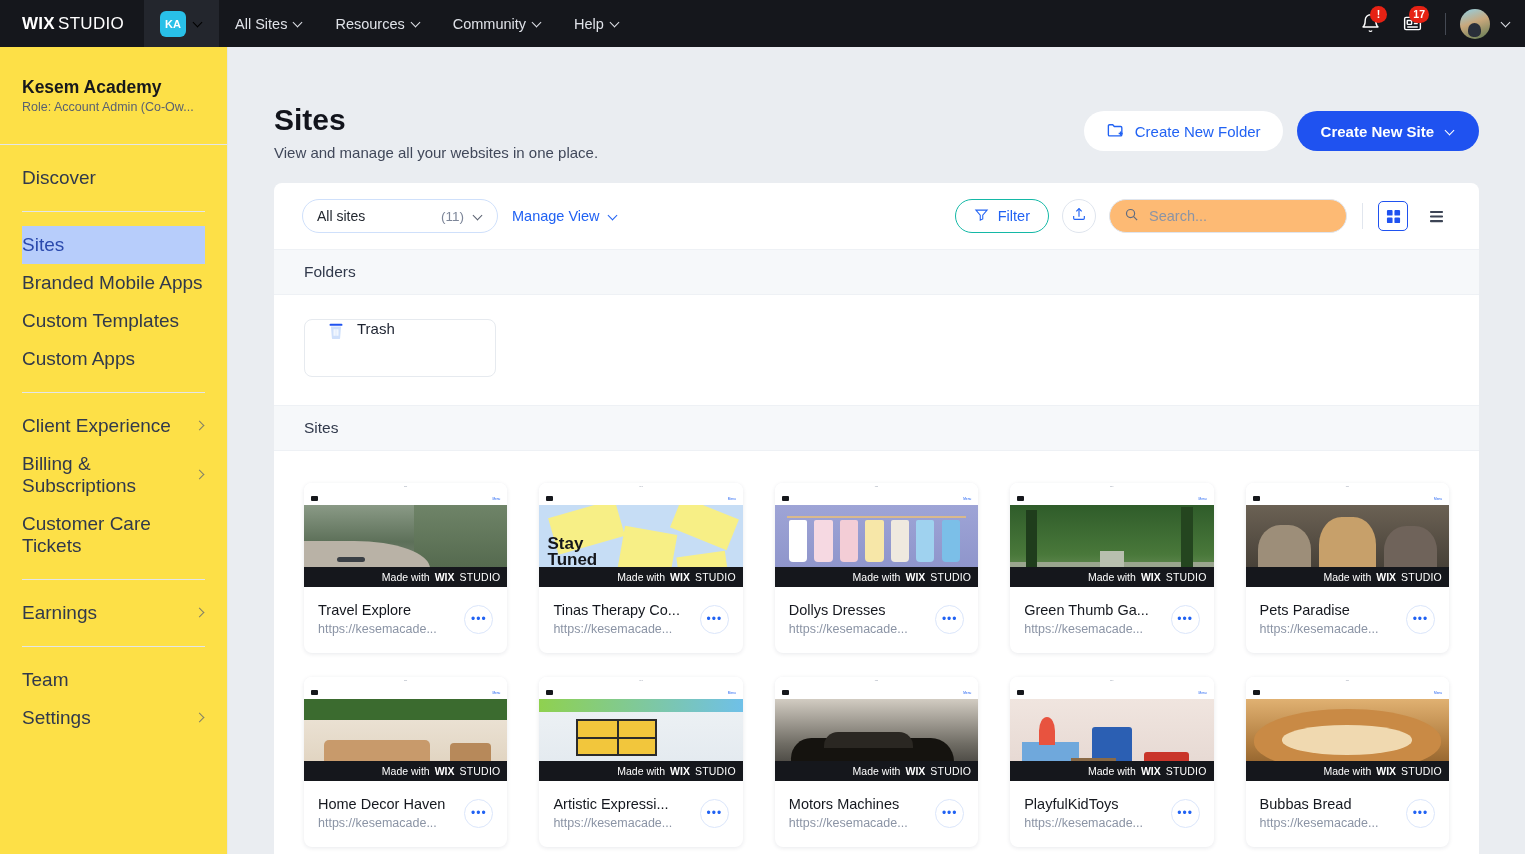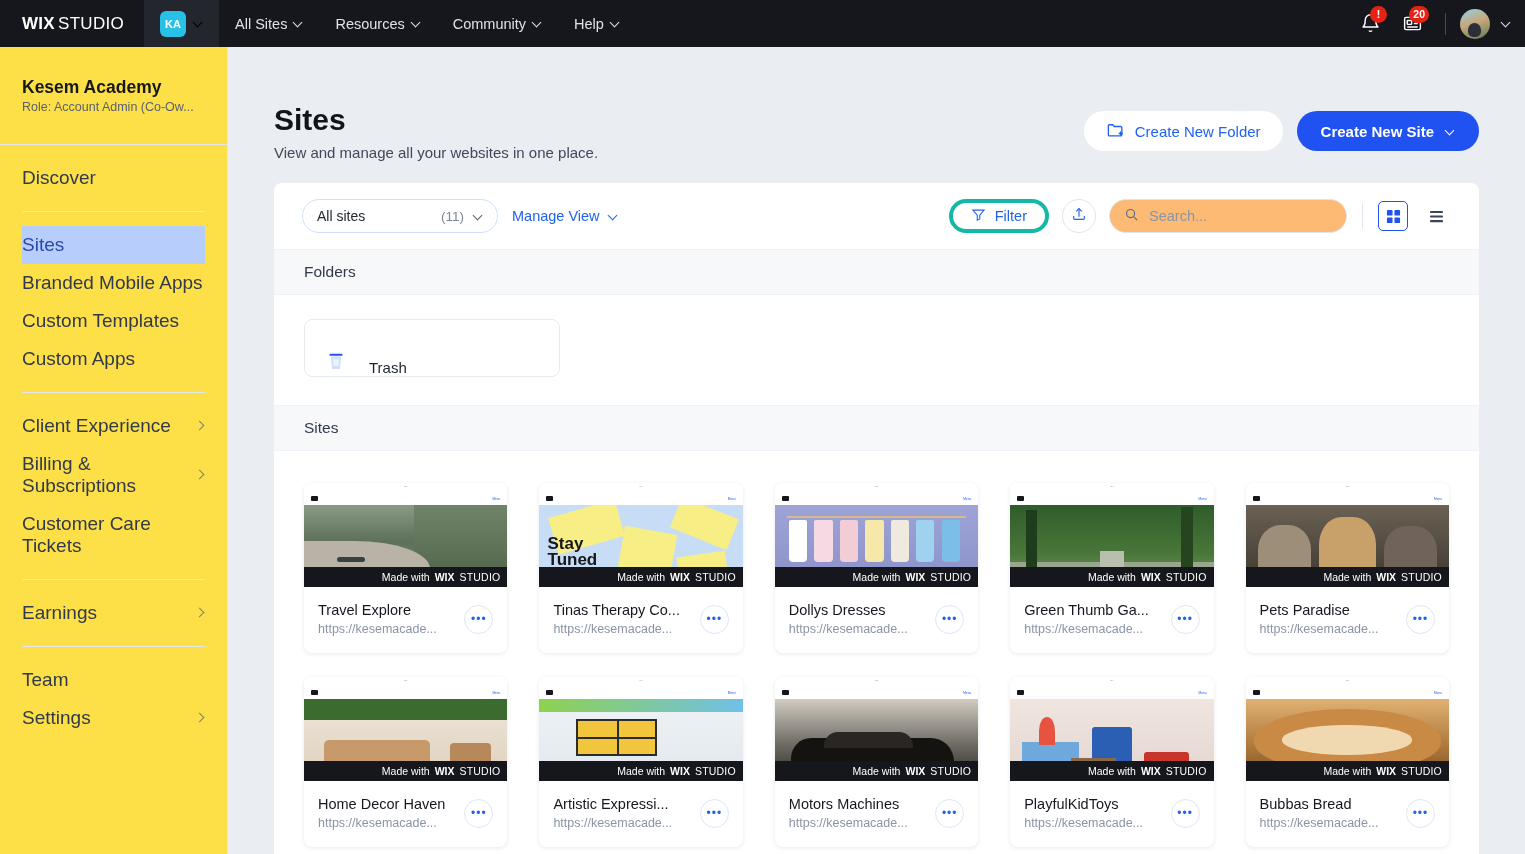--- a/index.html
+++ b/index.html
@@ -116,21 +116,21 @@
     display: flex; align-items: center; gap: 10px; height: 34px; padding: 0 14px;
     border: 1px solid #cfe0fb; border-radius: 17px; font-size: 14px; color: #22272f;
     cursor: pointer; min-width: 196px;
   }
   .pill .count { margin-left: auto; color: #7d8699; font-size: 13.5px; }
   .mview { display: flex; align-items: center; gap: 9px; color: #2162f3;
            font-size: 14.5px; font-weight: 500; cursor: pointer; }
   .tb-right { margin-left: auto; display: flex; align-items: center; gap: 13px; }
   .filterbtn {
     display: flex; align-items: center; gap: 9px; height: 34px; padding: 8px 18px;
-    border: 4px solid #14b8a6; border-radius: 17px; color: #2162f3;
+    border: 1px solid #14b8a6; border-radius: 17px; color: #2162f3;
     font-size: 14.5px; font-weight: 500; cursor: pointer; background: #fff;
     font-family: "Liberation Sans", sans-serif;
   }
   .circbtn {
     width: 34px; height: 34px; border-radius: 50%; border: 1px solid #dfe5ee;
     background: #fff; display: flex; align-items: center; justify-content: center;
     cursor: pointer; color: #2162f3;
   }
   .search {
     display: flex; align-items: center; gap: 10px; width: 238px; height: 34px;
@@ -148,22 +148,22 @@
     border: 1.8px solid transparent; background: #fff;
   }
   .vbtn.active { border-color: #1f52f0; color: #1f52f0; }
 
   .sechead {
     background: #f6f8fa; border-top: 1px solid #eef1f5; border-bottom: 1px solid #eef1f5;
     padding: 13px 30px; font-size: 15.5px; color: #31394b;
   }
   .folderarea { padding: 24px 30px 28px; }
   .foldercard {
-    width: 256px; height: 58px; border: 1px solid #e6eaef; border-radius: 8px;
-    display: flex; align-items: flex-end; gap: 22px; padding: 0 20px; cursor: pointer;
+    width: 192px; height: 58px; border: 1px solid #e6eaef; border-radius: 8px;
+    display: flex; align-items: flex-start; gap: 10px; padding: 0 20px; cursor: pointer;
     background: #fff;
   }
   .foldername { font-size: 15px; color: #1d2330; }
 
   
   .grid {
     display: grid; grid-template-columns: repeat(5, 1fr); gap: 24px 32px;
     padding: 32px 30px 40px;
   }
   .card {
@@ -250,21 +250,21 @@
         <path d="M13.7 20a1.9 1.9 0 0 1-3.4 0"></path>
       </svg>
       <span class="badge">!</span>
     </div>
     <div class="iconbtn">
       <svg width="21" height="21" viewBox="0 0 24 24" fill="none" stroke="currentColor" stroke-width="1.6">
         <rect x="3" y="5" width="18" height="14" rx="1.6"></rect>
         <rect x="6" y="8.5" width="5" height="4.5" rx="0.6"></rect>
         <path d="M13.5 9h4.5M13.5 12h4.5M6 16h12"></path>
       </svg>
-      <span class="badge">20</span>
+      <span class="badge">17</span>
     </div>
     <div class="vdiv"></div>
     <div class="avatar"></div>
     <span class="caret" style="color:#dfe2e8;margin-left:8px;"></span>
   </div>
 </div>
 
 <div class="body">
 
   <div class="sidebar">

